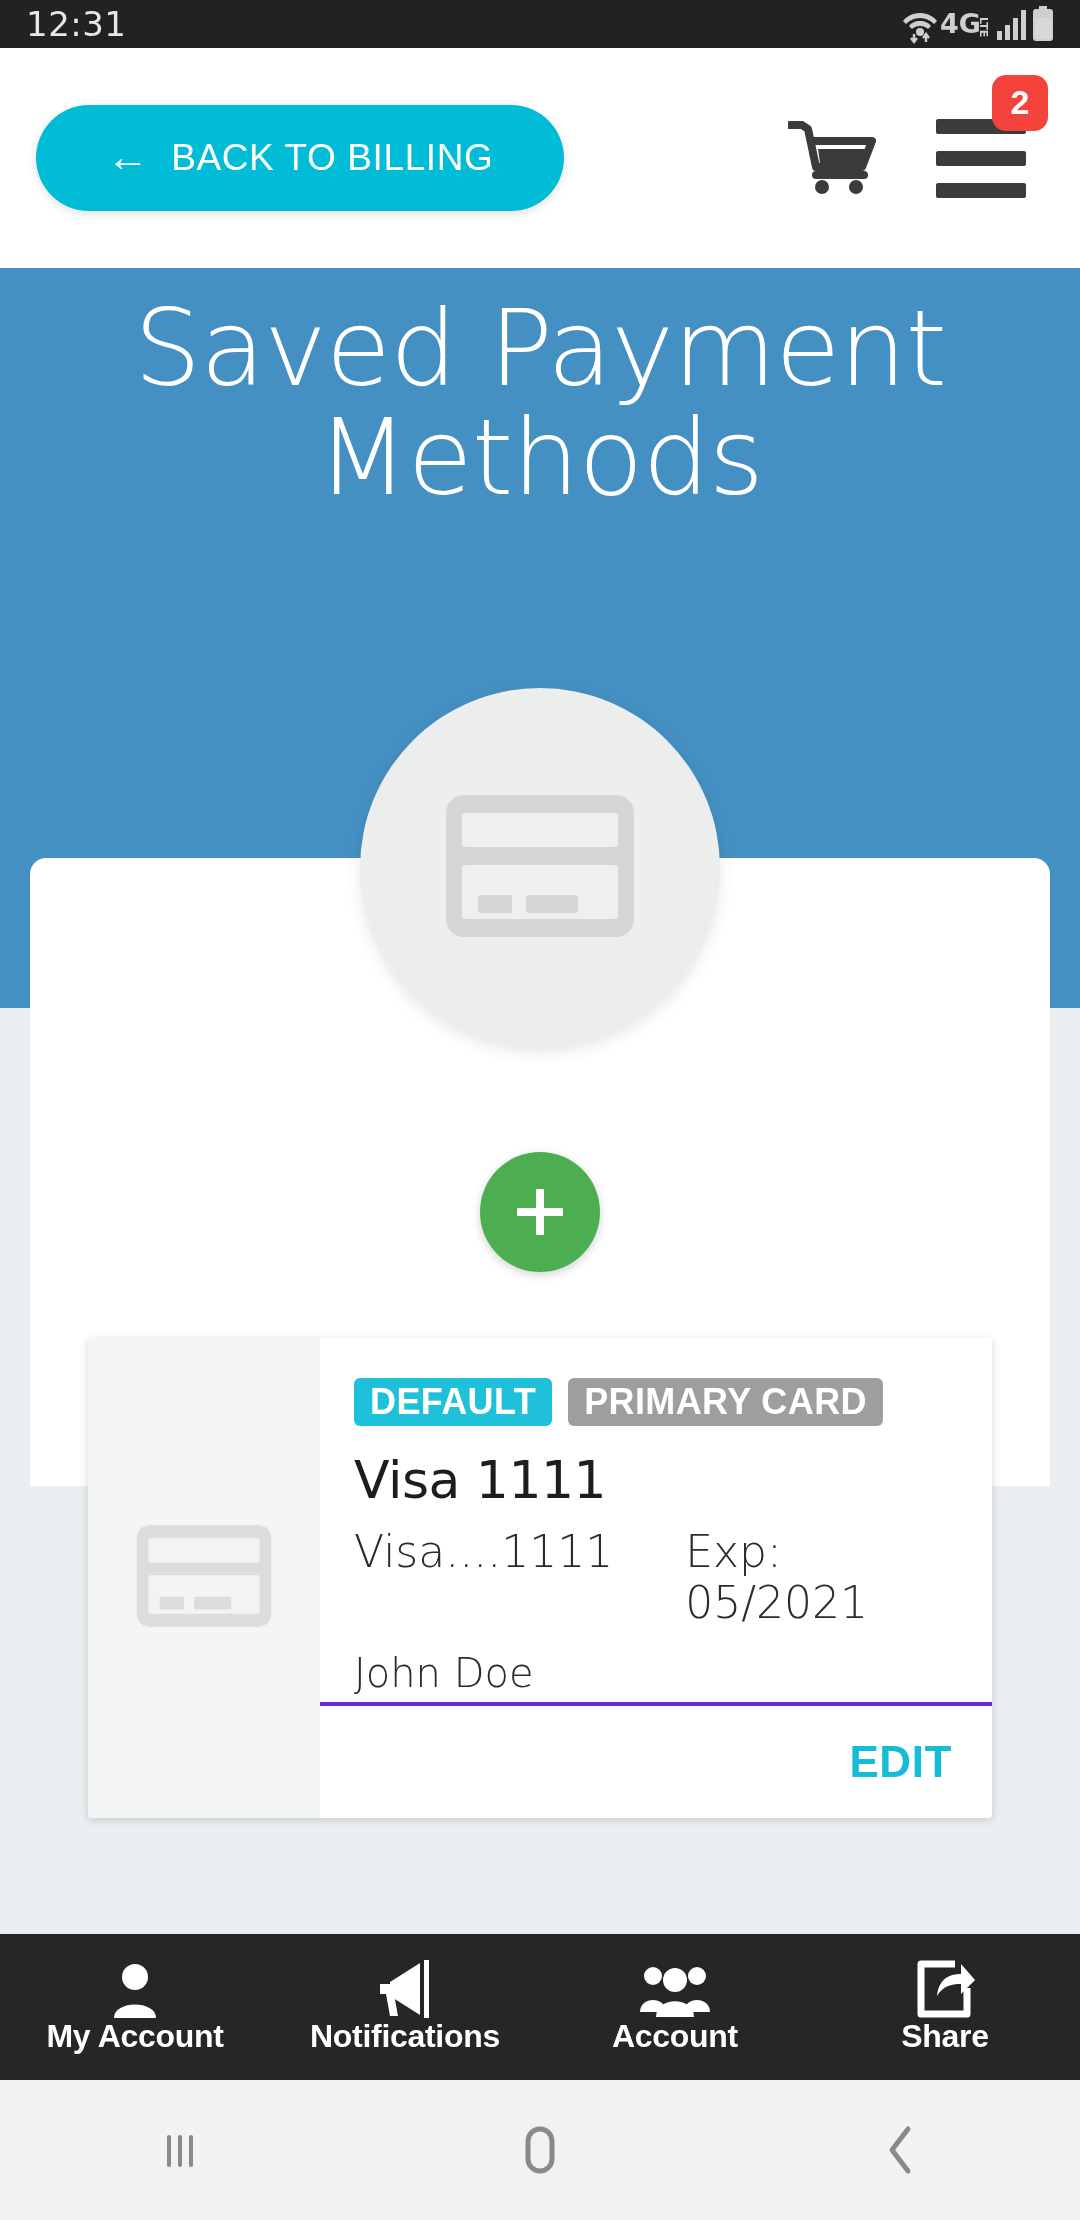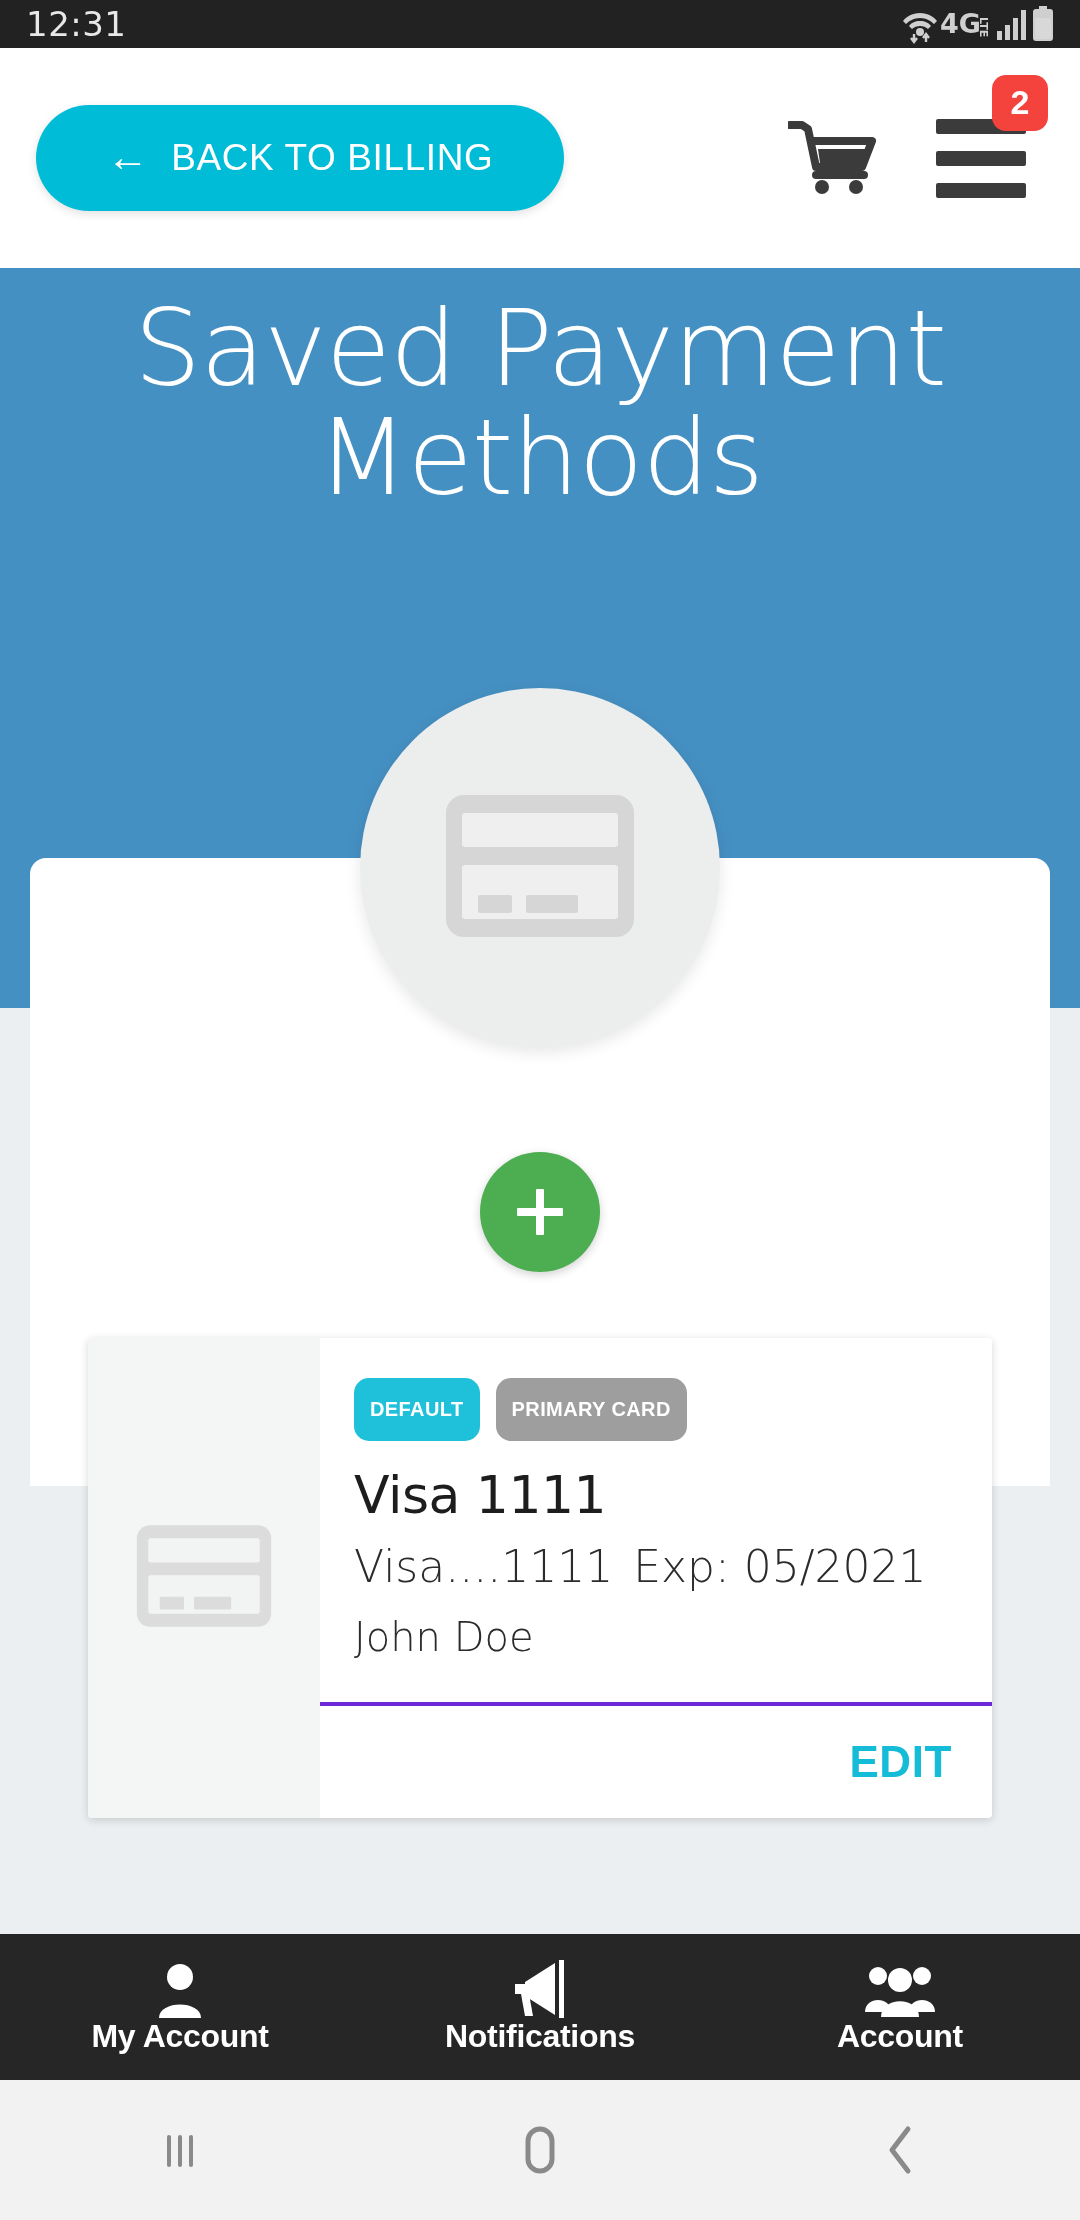--- a/index.html
+++ b/index.html
@@ -113,33 +113,33 @@
     display:flex; z-index:6; overflow:hidden;
   }
   .pm-thumb {
     width:232px; flex:0 0 232px; background:#f4f6f5;
     display:flex; align-items:center; justify-content:center;
   }
   .pm-body { flex:1; display:flex; flex-direction:column; }
   .pm-info { flex:1; padding:40px 34px 0 34px; }
   .badges { display:flex; gap:16px; align-items:center; }
   .chip {
-    height:63px; padding:0 16px; border-radius:15px;
-    display:flex; align-items:center; justify-content:center;
-    color:#ffffff; font-size:20px; font-weight:bold; letter-spacing:0.4px;
+    height:48px; padding:0 16px; border-radius:6px;
+    display:flex; align-items:center; justify-content:center;
+    color:#ffffff; font-size:36px; font-weight:bold; letter-spacing:0.4px;
   }
   .chip-default { background:#1fc0da; }
   .chip-primary { background:#9e9e9e; }
   .pm-title {
     margin-top:24px; font-size:52px; color:#1d1d1d;
     font-family:"DejaVu Sans", sans-serif; font-weight:400;
     letter-spacing:-0.5px;
   }
   .pm-sub {
-    margin-top:16px; display:flex; gap:20px;
+    margin-top:16px; display:flex; gap:72px;
     font-size:44px; color:#2b2b2b; font-weight:300;
     font-family:"DejaVu Sans", sans-serif;
   }
   .pm-name {
     margin-top:22px; font-size:40px; color:#2b2b2b; font-weight:300;
     font-family:"DejaVu Sans", sans-serif;
   }
   .pm-actions {
     height:116px; border-top:4px solid #6d28d9;
     display:flex; align-items:center; justify-content:flex-end;
@@ -341,20 +341,29 @@
           <path d="M3 52 C3 36 29 36 29 52 Z" fill="#ffffff"></path>
           <circle cx="60" cy="16" r="9" fill="#ffffff"></circle>
           <path d="M47 52 C47 36 73 36 73 52 Z" fill="#ffffff"></path>
           <circle cx="38" cy="20" r="12" fill="#ffffff"></circle>
           <path d="M19 57 C19 36 57 36 57 57 Z" fill="#ffffff"></path>
         </svg>
       </span>
       <span class="nav-label">Account</span>
     </div>
 
+    <div class="navitem">
+      <span class="nav-ico">
+        <svg width="60" height="58" viewBox="0 0 60 58">
+          <path d="M40 4 L6 4 L6 54 L52 54 L52 28" stroke="#ffffff" stroke-width="7" fill="none" stroke-linejoin="round"></path>
+          <path d="M22 36 C24 16 38 14 46 14 L46 4 L60 20 L46 34 L46 24 C36 24 28 26 22 36 Z" fill="#ffffff"></path>
+        </svg>
+      </span>
+      <span class="nav-label">Share</span>
+    </div>
 
   </div>
 
   <div class="sysnav">
 
     <div class="sysbtn">
       <span>
         <svg width="50" height="50" viewBox="0 0 50 50">
           <rect x="12" y="10" width="4" height="32" rx="2" fill="#8a8a8a"></rect>
           <rect x="23" y="10" width="4" height="32" rx="2" fill="#8a8a8a"></rect>

